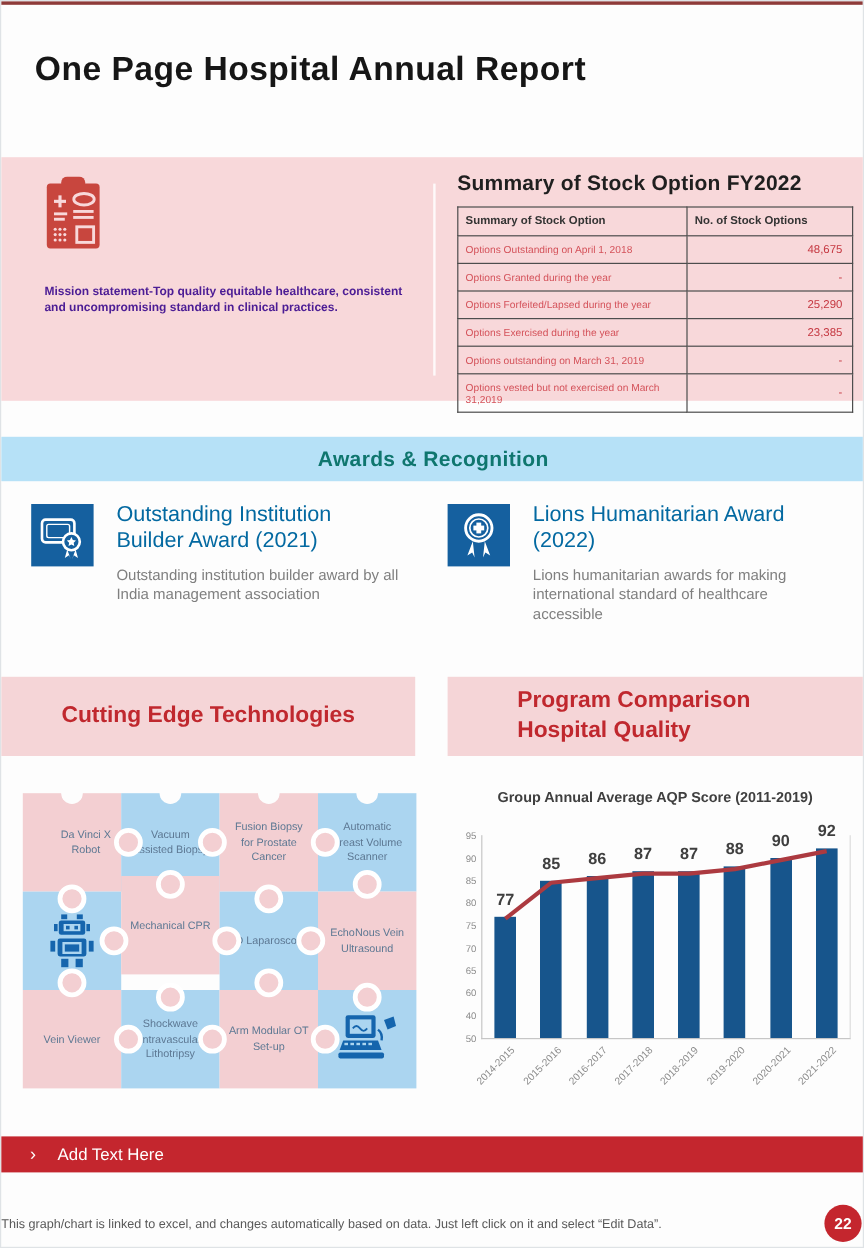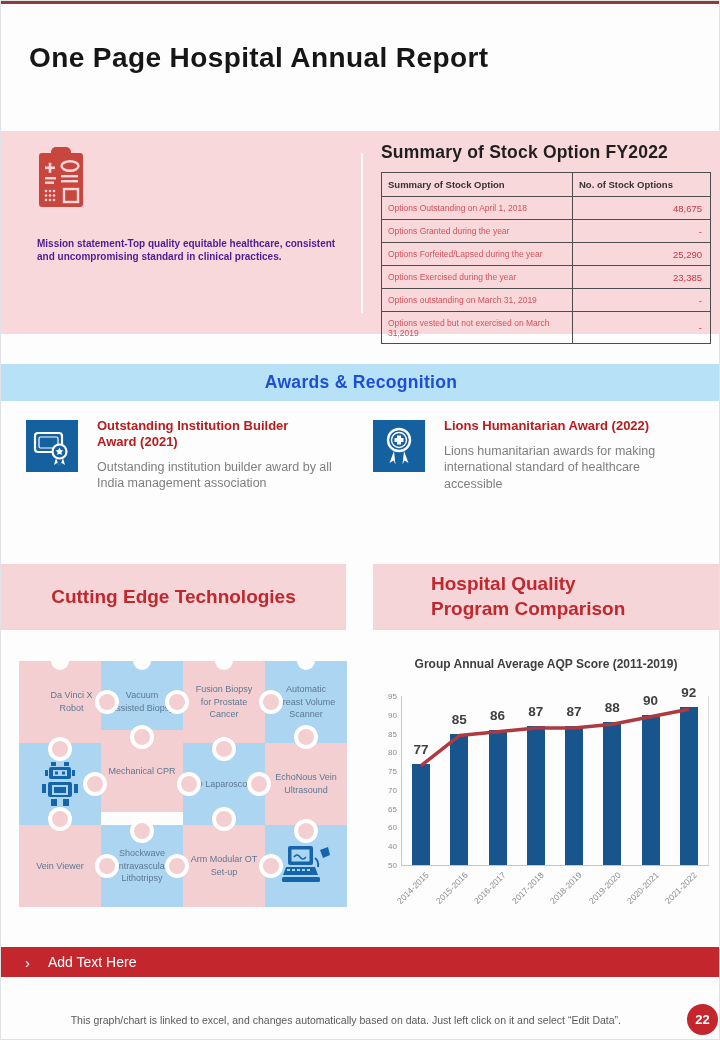--- a/index.html
+++ b/index.html
@@ -18,26 +18,26 @@
   .stock{position:absolute;left:380px;top:11px;width:330px;}
   .stock-title{font-size:17.5px;font-weight:bold;color:#1f1f1f;margin:0 0 9px 0;letter-spacing:.2px;}
   .stock-table{width:330px;border-collapse:collapse;table-layout:fixed;}
   .stock-table th,.stock-table td{border:1px solid #4d4d4d;}
   .stock-table th{font-size:9.5px;font-weight:bold;color:#333;text-align:left;padding:6px 6px;}
   .stock-table th.c2{width:38%;}
   .stock-table td.t-label{font-size:8.5px;color:#d4525a;padding:5.5px 6px;}
   .stock-table td.t-value{font-size:9.5px;color:#c53841;text-align:right;padding:5.5px 8px;}
 
   .awards-banner{position:absolute;left:0;top:363px;width:720px;height:37px;background:#b6e1f7;
-    display:flex;align-items:center;justify-content:center;font-size:17.5px;font-weight:bold;color:#1d4ed8;letter-spacing:.3px;}
+    display:flex;align-items:center;justify-content:center;font-size:17.5px;font-weight:bold;color:#0f766e;letter-spacing:.3px;}
   .award-card{position:absolute;top:417px;width:322px;}
   .award-card.left{left:25px;} .award-card.right{left:372px;}
   .award-icon{position:absolute;left:0;top:2px;width:52px;height:52px;background:#15609f;}
   .award-body{margin-left:71px;}
-  .award-title{font-size:13px;font-weight:bold;color:#b91c1c;line-height:1.22;width:225px;}
+  .award-title{font-size:18px;font-weight:normal;color:#0369a1;line-height:1.22;width:225px;}
   .award-desc{margin-top:9px;font-size:12.5px;color:#7f7f7f;line-height:1.32;width:245px;}
 
   .tech-banner{position:absolute;left:0;top:563px;width:345px;height:66px;background:#f5d5d7;
     display:flex;align-items:center;justify-content:center;font-size:19px;font-weight:bold;color:#c0282e;}
   .quality-banner{position:absolute;left:372px;top:563px;width:348px;height:66px;background:#f5d5d7;
     display:flex;flex-direction:column;justify-content:center;padding-left:58px;box-sizing:border-box;
     font-size:19px;font-weight:bold;color:#c0282e;line-height:1.3;}
 
   .puzzle{position:absolute;left:18px;top:660px;width:328px;height:246px;}
   .tile{position:absolute;width:82px;height:82px;display:flex;align-items:center;justify-content:center;
@@ -56,21 +56,21 @@
   .line-overlay{position:absolute;left:0;top:0;overflow:visible;}
   .xlab{position:absolute;width:0;}
   .xlab span{position:absolute;right:0;top:0;transform:rotate(-45deg);transform-origin:top right;
     font-size:8.5px;color:#8c8c8c;white-space:nowrap;}
 
   .add-bar{position:absolute;left:0;top:946px;width:720px;height:30px;background:#c4262e;color:#fff;
     display:flex;align-items:center;cursor:pointer;}
   .add-chevron{margin-left:24px;font-size:15px;}
   .add-label{margin-left:18px;font-size:14px;}
 
-  .footnote{position:absolute;left:0;top:1013px;width:620px;text-align:right;font-size:10.5px;color:#595959;}
+  .footnote{position:absolute;left:0;top:1013px;width:620px;text-align:left;font-size:10.5px;color:#595959;}
   .page-badge{position:absolute;left:686px;top:1003px;width:31px;height:31px;border-radius:50%;background:#c4262e;
     color:#fff;display:flex;align-items:center;justify-content:center;font-size:13px;font-weight:bold;}
 </style>
 </head>
 <body>
 
 <div class="slide">
   <div class="top-strip"></div>
 
   <h1 class="title">One Page Hospital Annual Report</h1>
@@ -180,22 +180,22 @@
     <div class="award-body">
       <div class="award-title">Lions Humanitarian Award (2022)</div>
       <div class="award-desc">Lions humanitarian awards for making international standard of healthcare accessible</div>
     </div>
   </div>
 
   <div class="tech-banner">
     <span>Cutting Edge Technologies</span>
   </div>
   <div class="quality-banner">
+    <span>Program Comparison</span>
     <span>Hospital Quality</span>
-    <span>Program Comparison</span>
   </div>
 
   <div class="puzzle">
       <div class="tile pink" style="left: 0px; top: 0px; padding-left: 30px;">Da Vinci X Robot</div>
       <div class="tile blue" style="left: 82px; top: 0px;">Vacuum Assisted Biopsy</div>
       <div class="tile pink" style="left: 164px; top: 0px;">Fusion Biopsy for Prostate Cancer</div>
       <div class="tile blue" style="left: 246px; top: 0px;">Automatic Breast Volume Scanner</div>
       <div class="tile blue" style="left: 0px; top: 82px;">
   <svg width="44" height="48" viewBox="0 0 44 48">
     <g fill="#1565ad">

